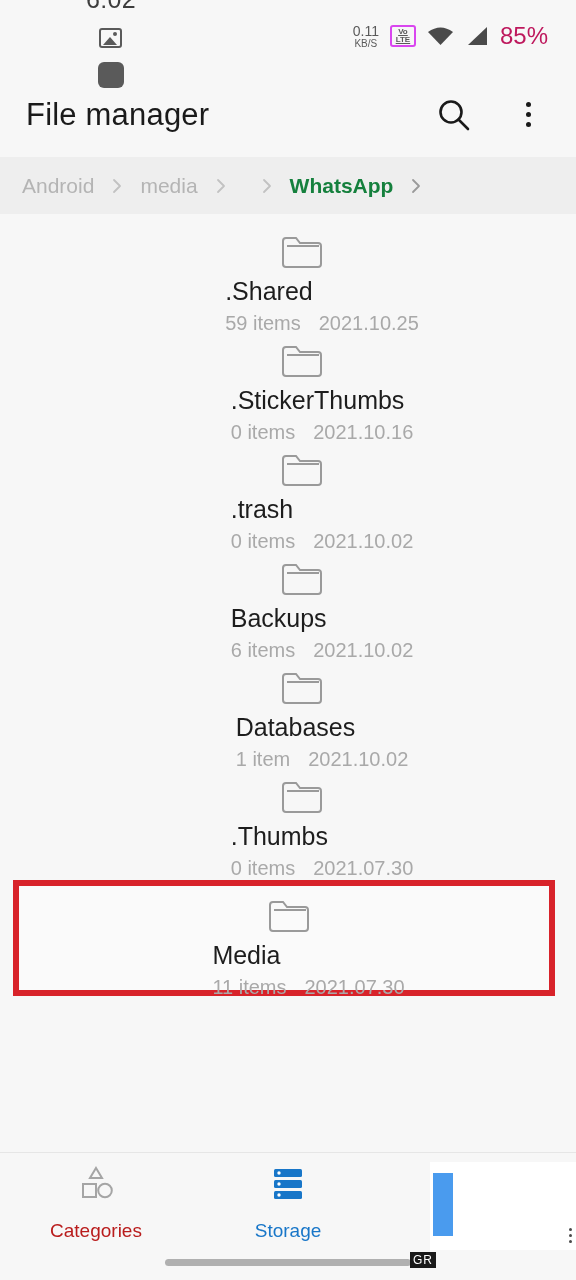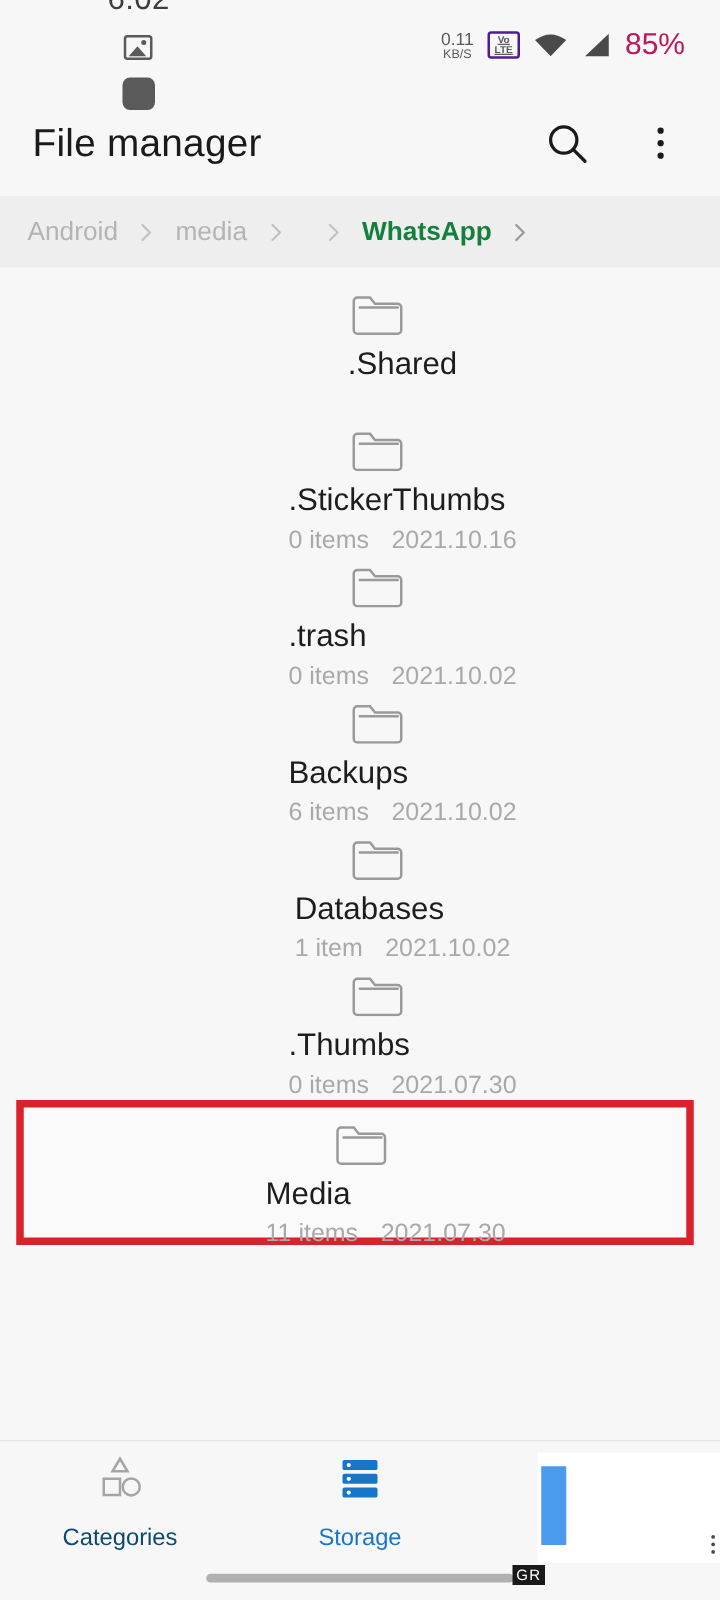--- a/index.html
+++ b/index.html
@@ -30,21 +30,21 @@
   }
   .ic-photo::before {
     content:""; position:absolute; right:3px; top:2px;
     width:4px; height:4px; border-radius:50%; background:#5a5a5a;
   }
   .ic-square { width:26px; height:26px; border-radius:6px; background:#5a5a5a; }
   .ic-netspeed { text-align:center; line-height:1; color:#5a5a5a; }
   .ic-netspeed .n1 { font-size:14px; display:block; }
   .ic-netspeed .n2 { font-size:10px; display:block; margin-top:1px; }
   .ic-volte {
-    width:26px; height:22px; border:2px solid #4c1d95; border-radius:3px;
+    width:26px; height:22px; border:2px solid #d946ef; border-radius:3px;
     display:flex; flex-direction:column; align-items:center; justify-content:center;
     line-height:1; color:#5a5a5a; font-size:8px; font-weight:bold;text-decoration:underline;
   }
   .ic-wifi { width:27px; height:20px; position:relative; }
   .ic-signal { width:24px; height:21px; }
   .sb-batt { font-size:24px; color:#be185d; font-weight:500; }
 
   
   .appbar {
     height:85px; display:flex; align-items:center;
@@ -82,21 +82,21 @@
   }
 
   
   .navwrap { position:absolute; left:0; right:0; bottom:0; background:#f7f7f7; }
   .navdivider { height:1px; background:#e6e6e6; }
   .bottomnav { height:100px; display:flex; align-items:center; }
   .navitem {
     flex:1; display:flex; flex-direction:column; align-items:center;
     justify-content:center; gap:13px; cursor:pointer;
   }
-  .navlabel { font-size:19px; color:#0c4a6e; }
+  .navlabel { font-size:19px; color:#b91c1c; }
   .navitem.active .navlabel { color:#1876c8; }
   .homebar {
     width:246px; height:7px; border-radius:4px; background:#b0b0b0;
     margin:6px auto 14px auto;
   }
 
   
   .overlay-panel {
     position:absolute; right:0; bottom:30px;
     width:146px; height:88px; background:#ffffff;
@@ -195,20 +195,24 @@
   <div class="list" id="filelist">
       <div class="row">
         <span class="folder-ico">
           <svg width="42" height="36" viewBox="0 0 42 36">
             <path d="M2 9 a3 3 0 0 1 3-3 h10 l4 5 h18 a3 3 0 0 1 3 3 v18 a3 3 0 0 1 -3 3 h-32 a3 3 0 0 1 -3 -3 Z" fill="none" stroke="#9a9a9a" stroke-width="2"></path>
             <path d="M6 14 h32" fill="none" stroke="#9a9a9a" stroke-width="2"></path>
           </svg>
         </span>
         <span class="row-text">
           <span class="row-name">.Shared</span>
+          <span class="row-meta">
+            <span>59 items</span>
+            <span>2021.10.25</span>
+          </span>
         </span>
       </div>
       <div class="row">
         <span class="folder-ico">
           <svg width="42" height="36" viewBox="0 0 42 36">
             <path d="M2 9 a3 3 0 0 1 3-3 h10 l4 5 h18 a3 3 0 0 1 3 3 v18 a3 3 0 0 1 -3 3 h-32 a3 3 0 0 1 -3 -3 Z" fill="none" stroke="#9a9a9a" stroke-width="2"></path>
             <path d="M6 14 h32" fill="none" stroke="#9a9a9a" stroke-width="2"></path>
           </svg>
         </span>
         <span class="row-text">

